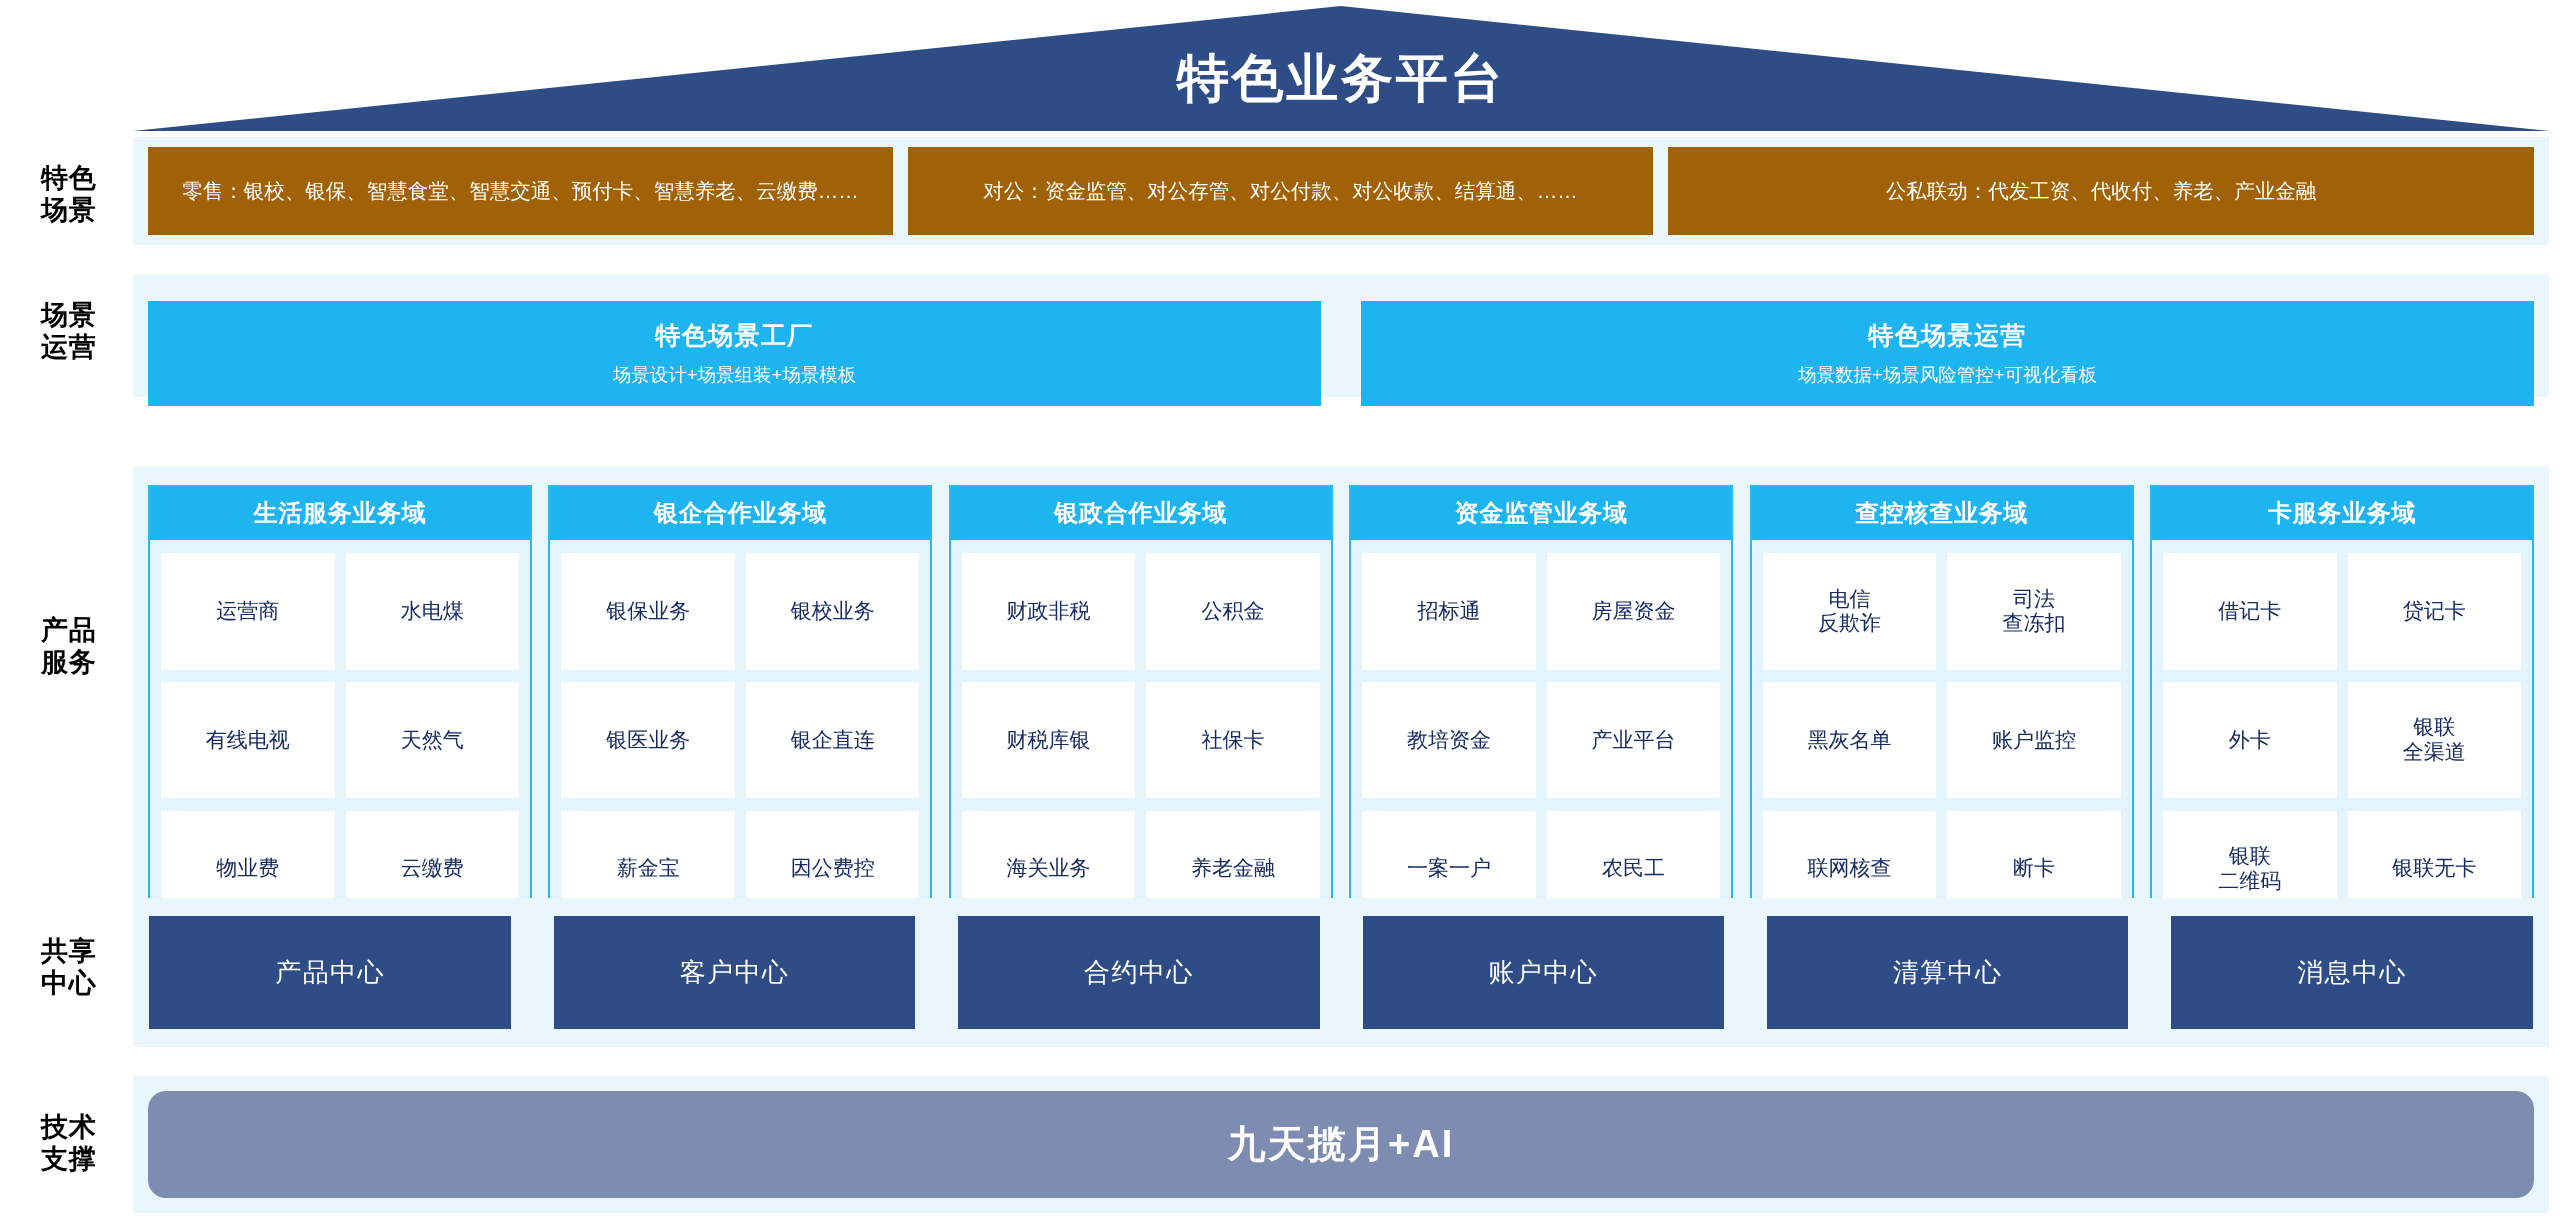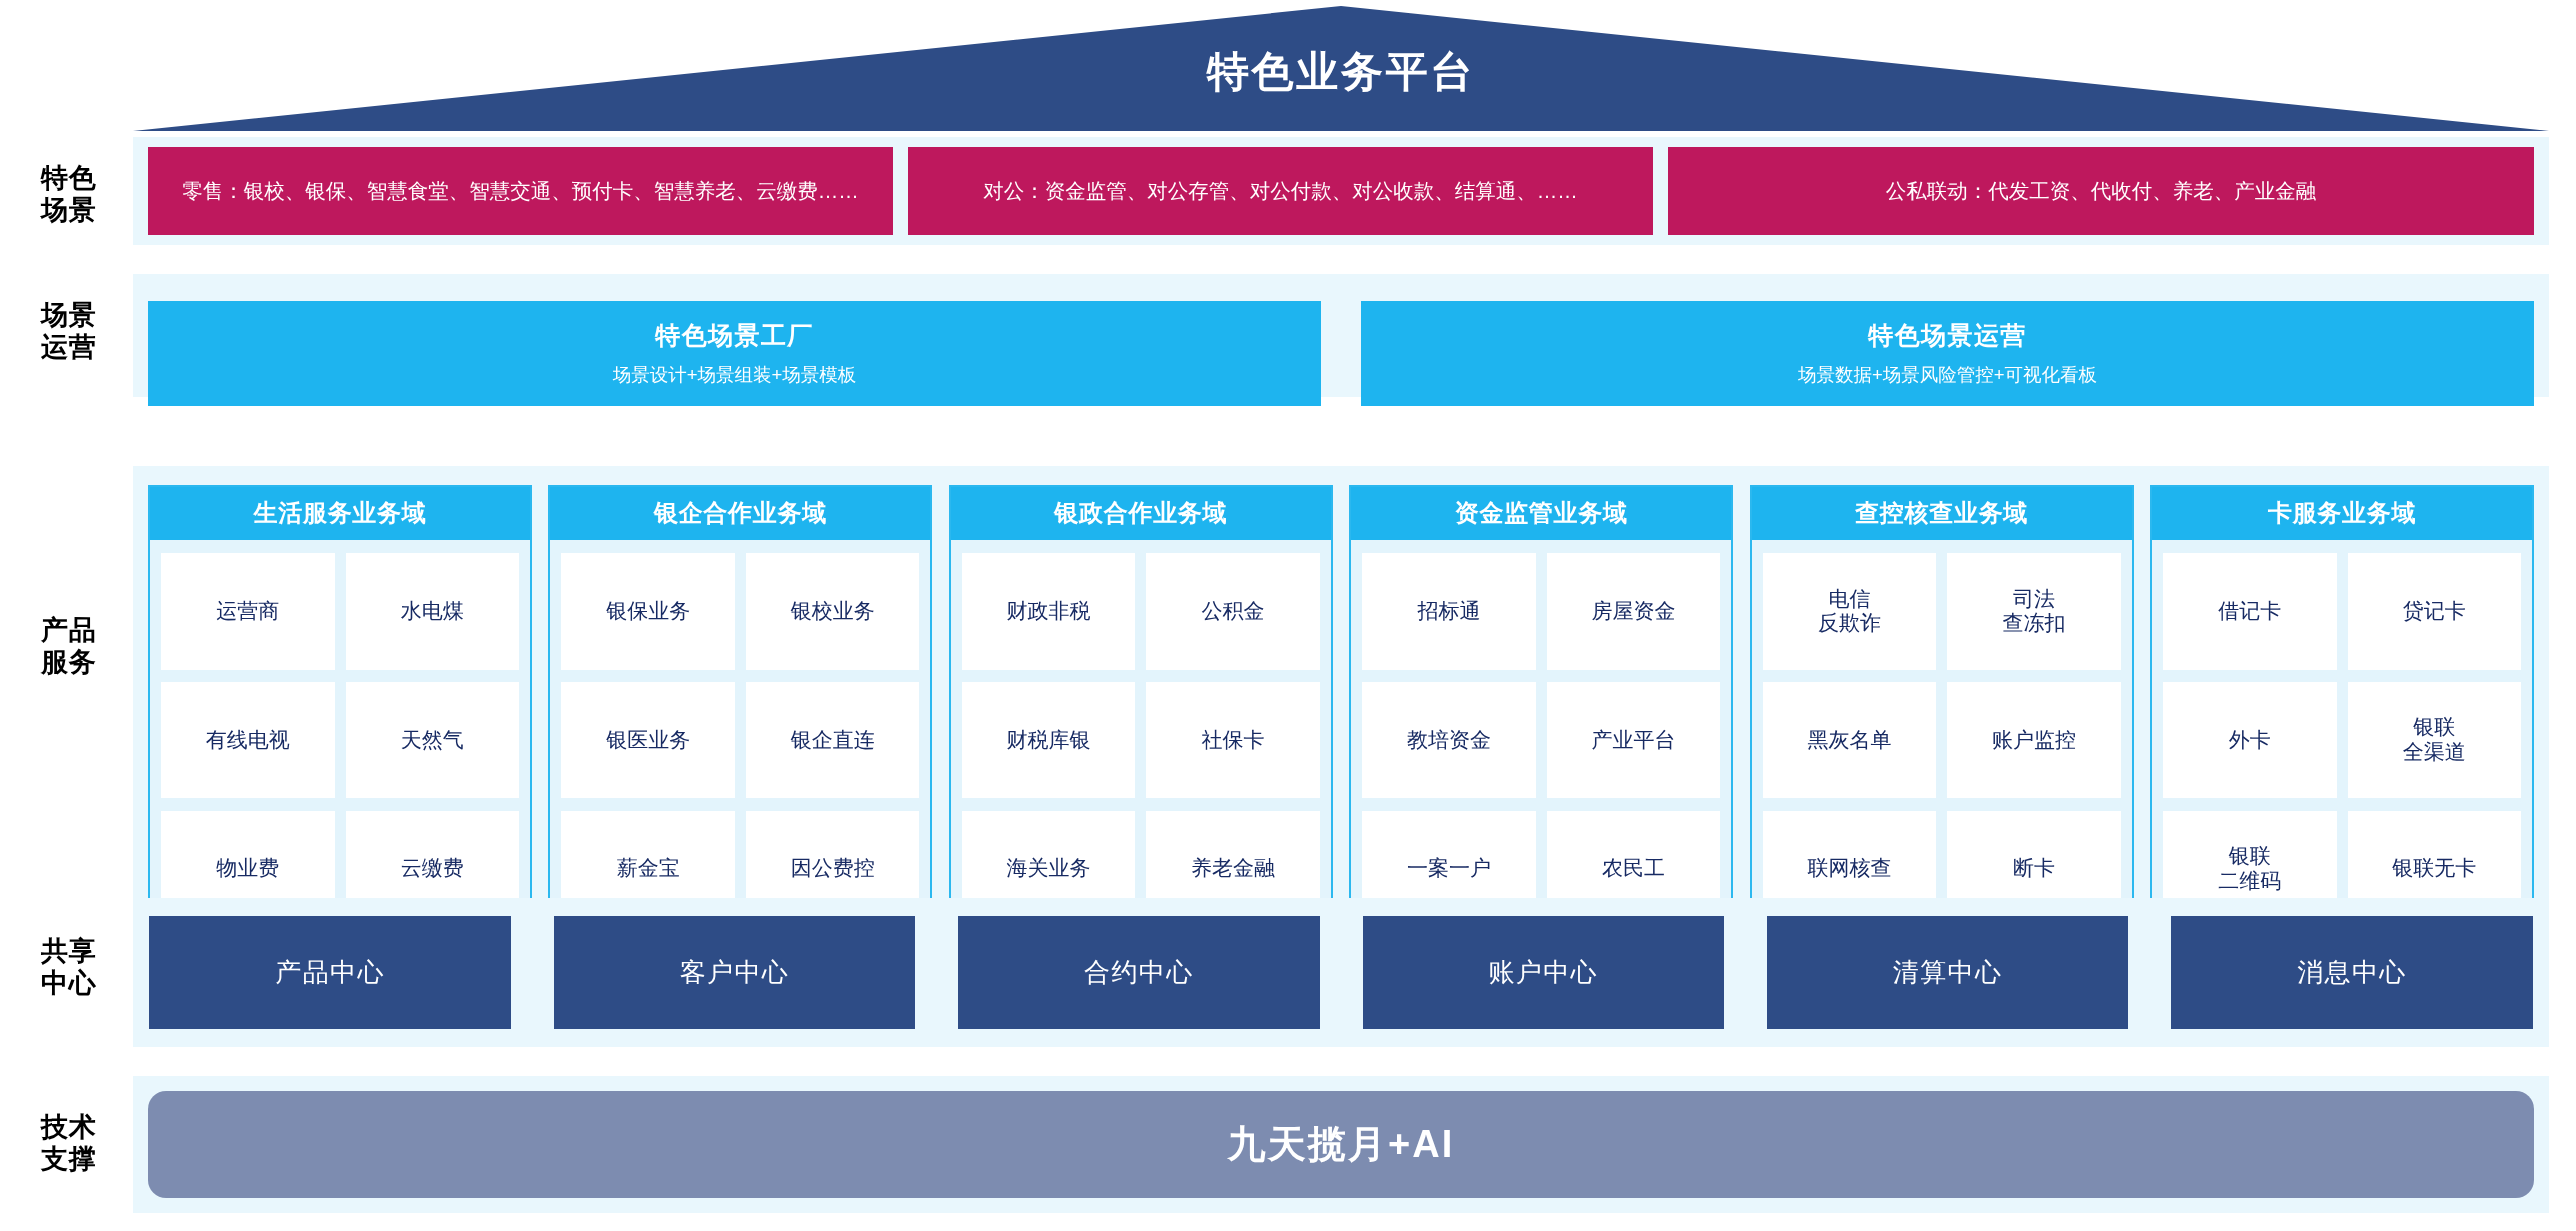--- a/index.html
+++ b/index.html
@@ -10,21 +10,21 @@
     overflow: hidden;
   }
   #canvas { position: relative; width: 2576px; height: 1232px; background: #fff; }
 
   
   .roof-wrap { position: absolute; left: 133px; top: 5.5px; width: 2416px; height: 125px; }
   .roof-svg { display: block; width: 100%; height: 100%; }
   .roof-title {
     position: absolute; left: 0; top: 38px; width: 100%;
     text-align: center; color: #ffffff;
-    font-size: 42px; font-weight: bold; letter-spacing: 2.7px;
+    font-size: 52px; font-weight: bold; letter-spacing: 2.7px;
   }
 
   
   .row-label {
     position: absolute; left: 13.7px; width: 110px;
     text-align: center; color: #000000;
     font-size: 27px; font-weight: bold; line-height: 1.18;
     letter-spacing: 0.7px;
   }
 
@@ -32,21 +32,21 @@
   .band {
     position: absolute; left: 133px; width: 2416px;
     background: #e9f7fd;
   }
 
   
   #band-scenarios { top: 137px; height: 108px; }
   .scn-row { position: absolute; left: 0; top: 0; width: 100%; height: 100%;
              display: flex; align-items: center; padding: 9.6px 15px; gap: 15px; }
   .scn-box {
-    background: #be185d; color: #ffffff;
+    background: #a16207; color: #ffffff;
     display: flex; align-items: center; justify-content: center;
     text-align: center; height: 100%;
     font-size: 20.5px; line-height: 1.42; padding: 17px 18px;
   }
   .scn-box.w1 { flex: 0 0 745px; }
   .scn-box.w2 { flex: 0 0 745px; }
   .scn-box.w3 { flex: 1 1 auto; }
 
   
   #band-ops { top: 274px; height: 123px; }

